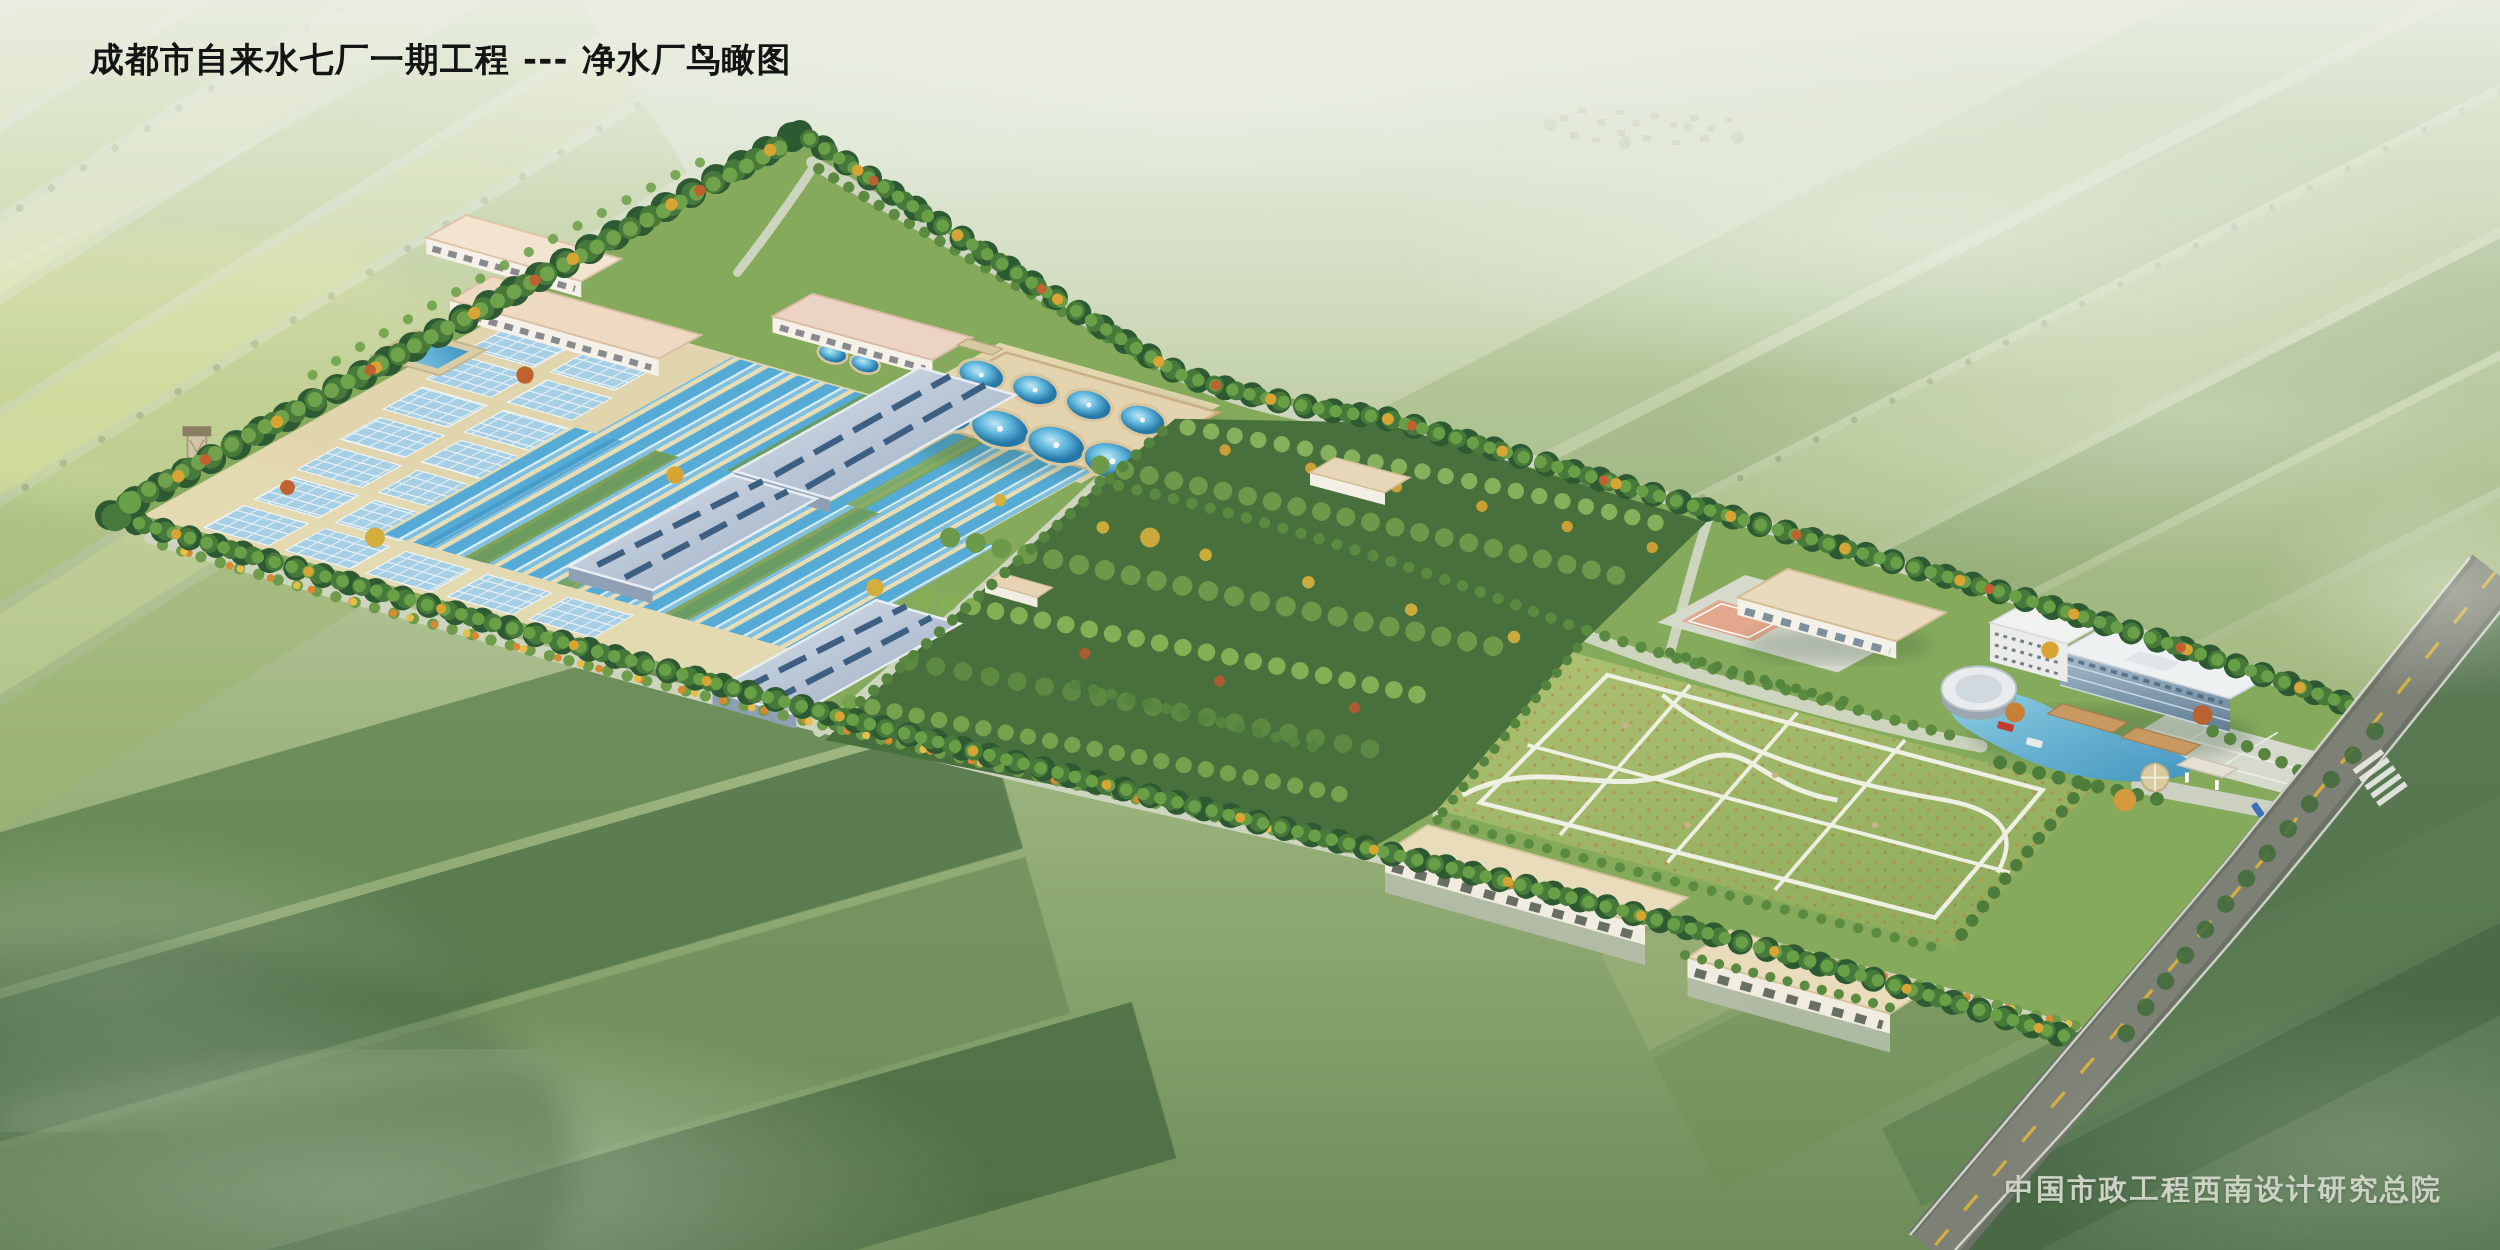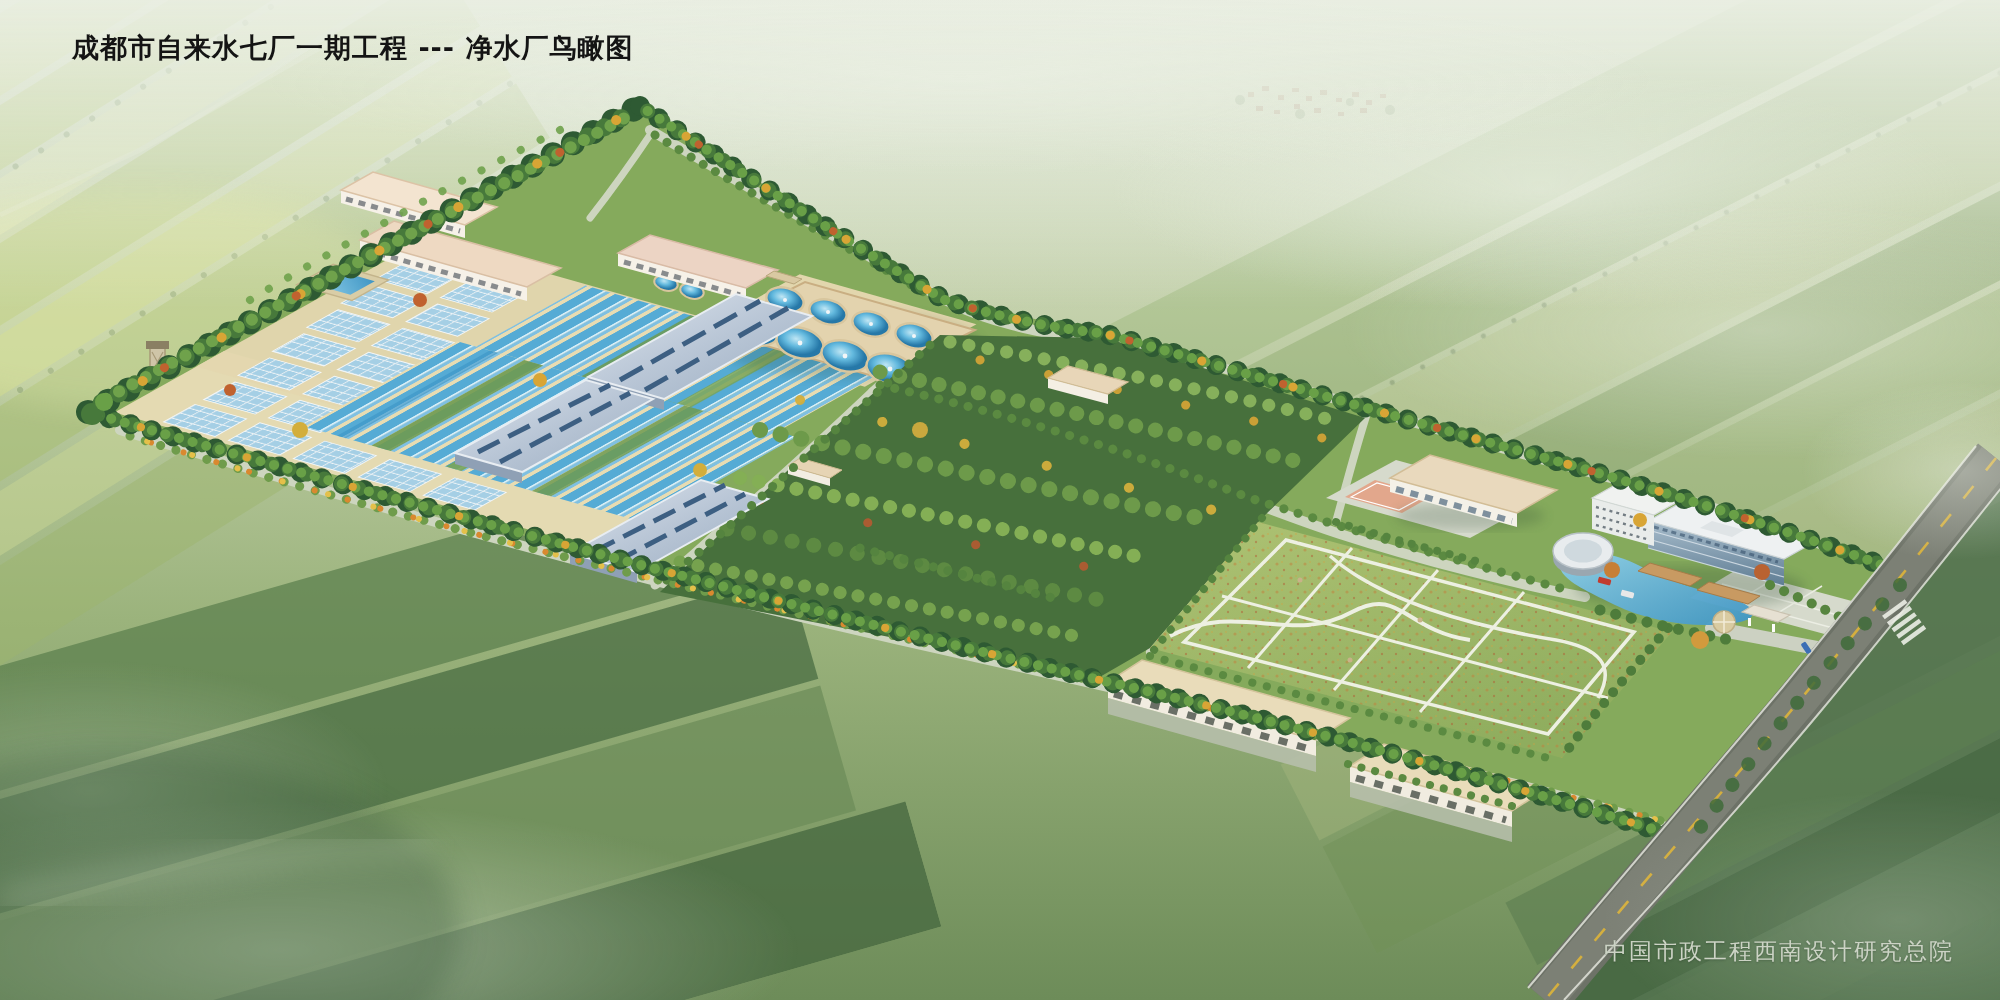--- a/index.html
+++ b/index.html
@@ -1,21 +1,21 @@
 <!DOCTYPE html>
 <html><head>
 <meta charset="utf-8">
 <style>
   html,body{margin:0;padding:0;background:#222;}
   #stage{position:relative;width:2000px;height:1000px;overflow:hidden;
          font-family:"DejaVu Sans","Liberation Sans",sans-serif;text-align:center;}
   #stage svg{position:absolute;left:0;top:0;}
   .title{position:absolute;left:72px;top:30px;font-size:27px;font-weight:bold;
          color:#141414;letter-spacing:1px;white-space:nowrap;}
-  .credit{position:absolute;left:1604px;top:936px;font-size:23px;font-weight:400;
+  .credit{position:absolute;left:1604px;top:936px;font-size:23px;font-weight:700;
           color:#ccd3c5;letter-spacing:2px;white-space:nowrap;text-shadow:0 1px 2px rgba(40,60,40,.4);}
 </style>
 </head>
 <body>
 
 <div id="stage">
 <svg width="2000" height="1000" viewBox="0 0 2000 1000" xmlns="http://www.w3.org/2000/svg">
 <defs>
   <linearGradient id="bgG" x1="0" y1="0" x2="0" y2="1">
     <stop offset="0" stop-color="#e3e9d7"></stop>

